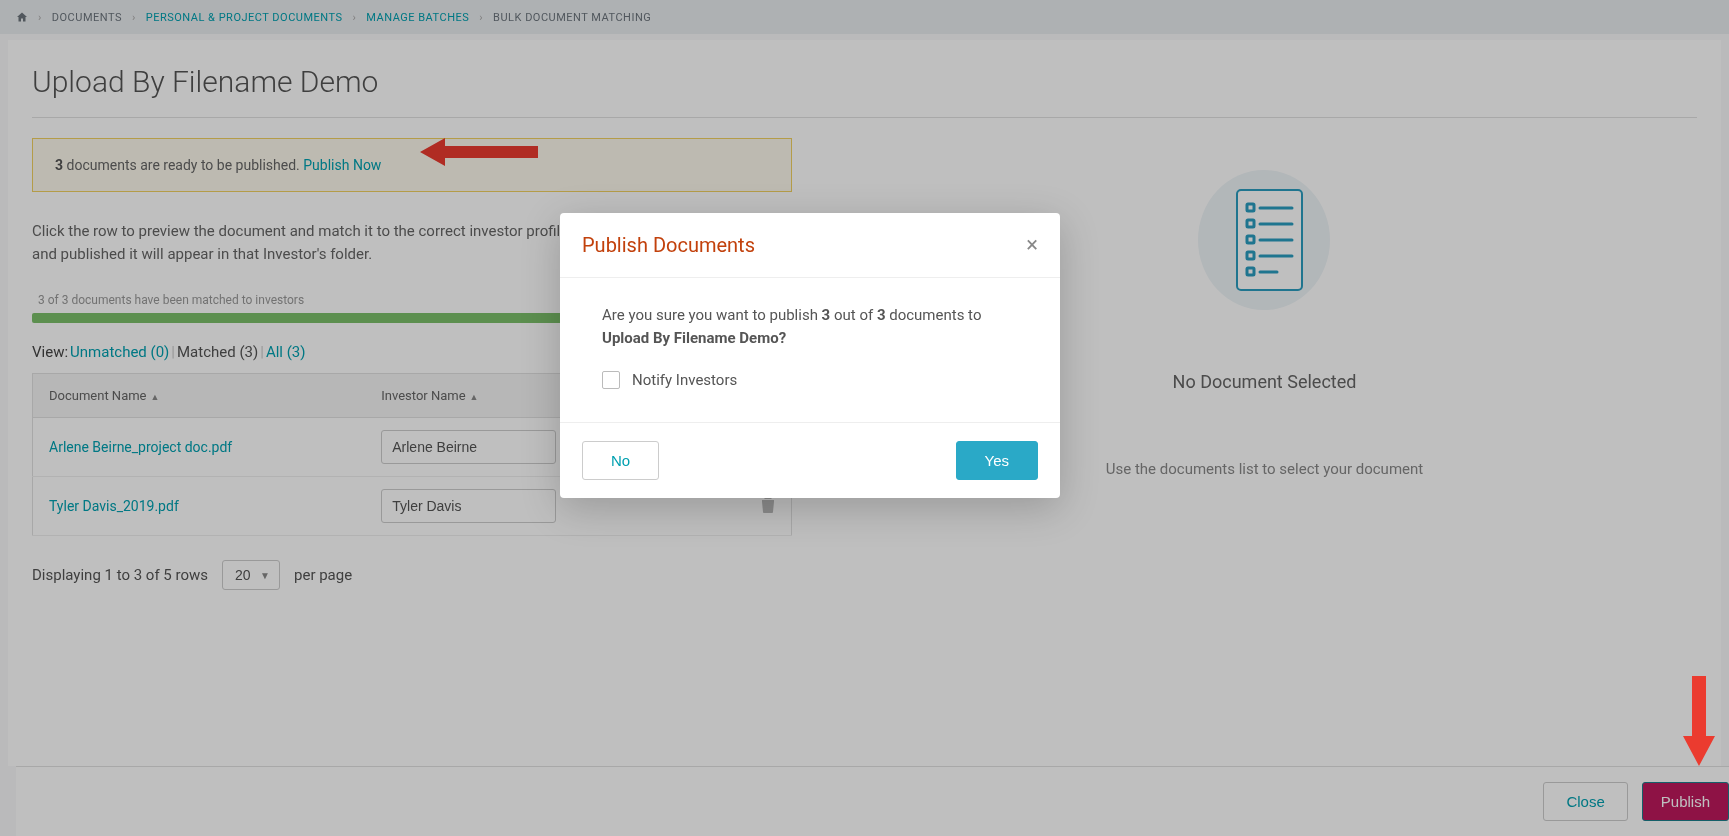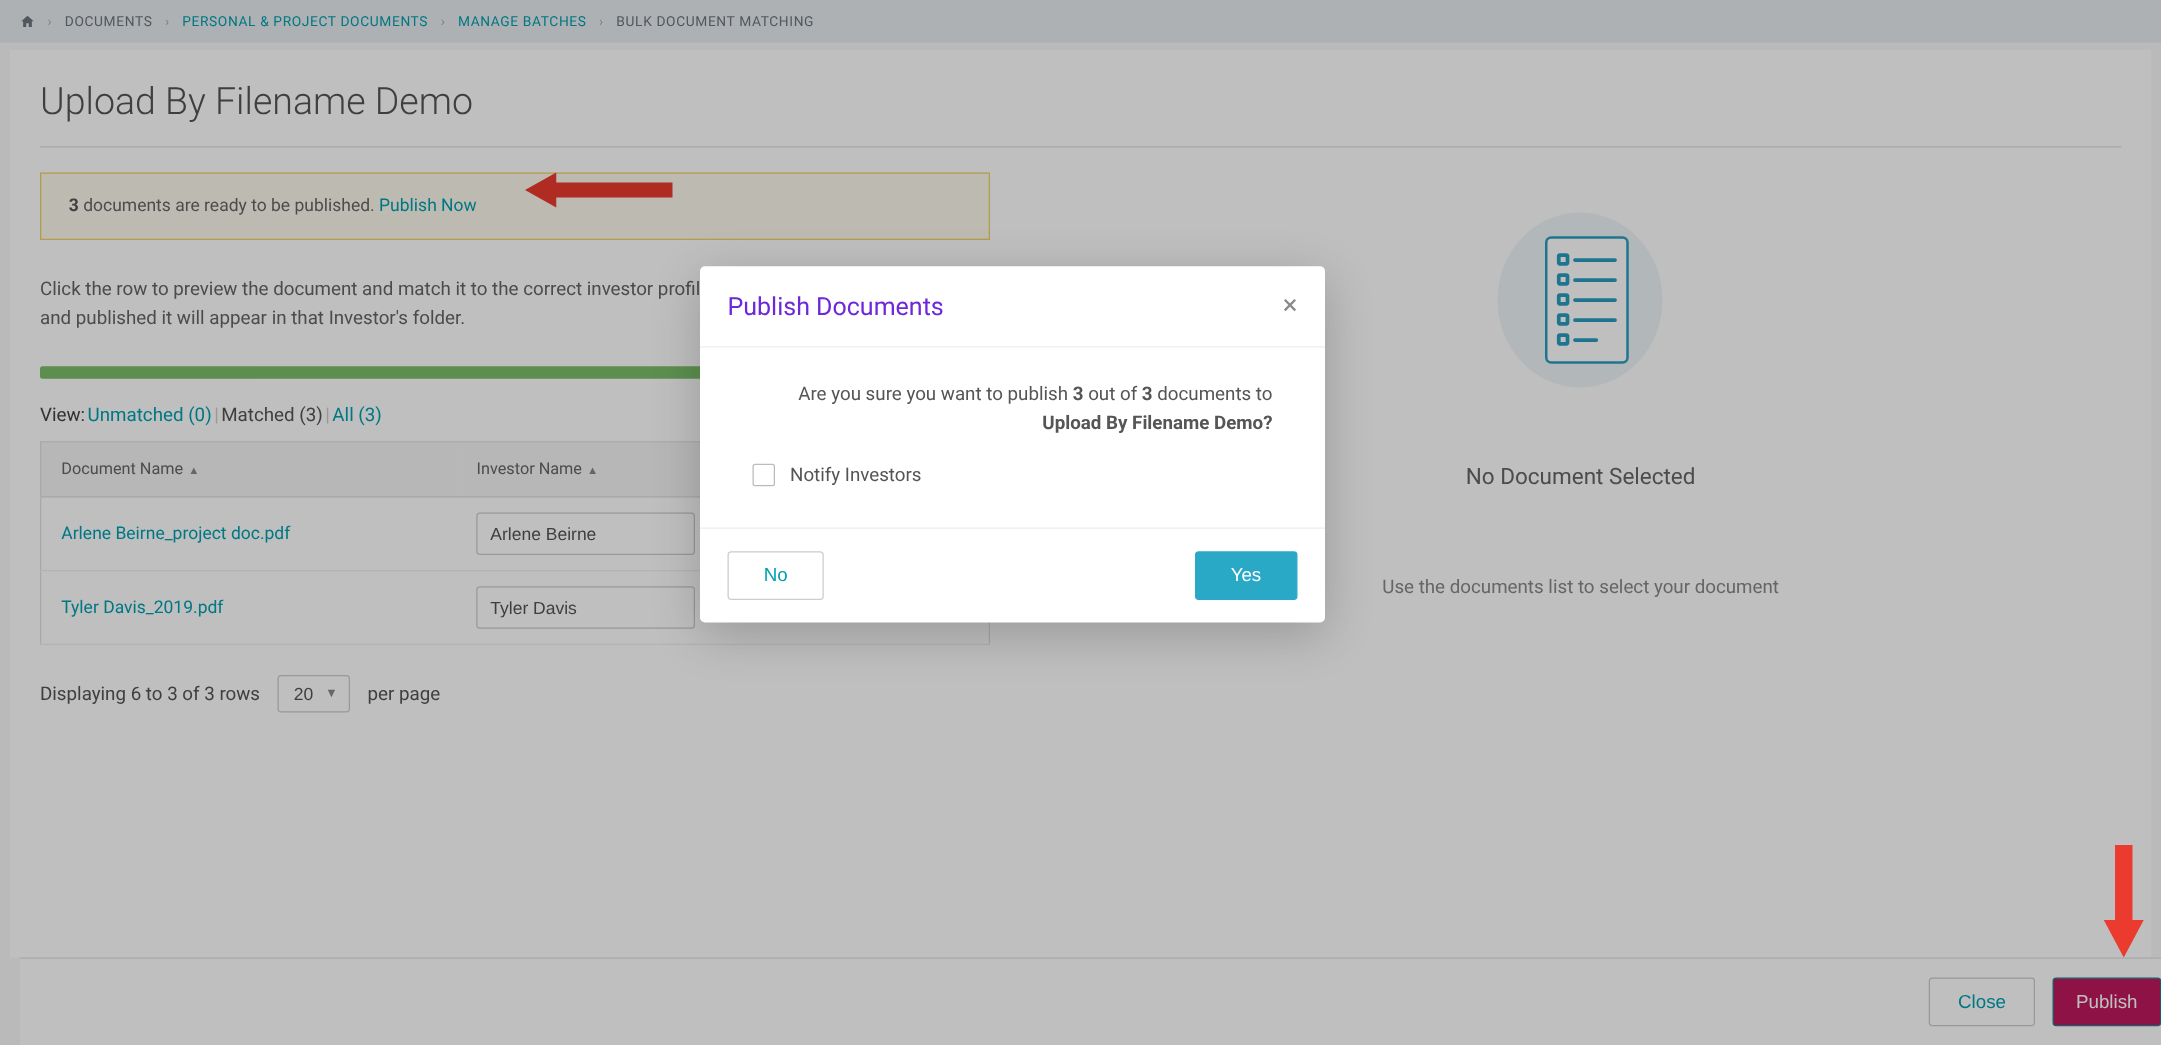--- a/index.html
+++ b/index.html
@@ -53,24 +53,24 @@
 .right-sub { color: #888; font-size: 15px; }
 .doc-icon-svg { width: 135px; height: 145px; }
 
 .footer-bar { position: absolute; left: 16px; right: 0; bottom: 0; height: 70px; background: #fff; border-top: 1px solid #e0e0e0; display: flex; justify-content: flex-end; align-items: center; padding-right: 0; gap: 14px; }
 .btn { padding: 10px 22px; border-radius: 3px; font-size: 15px; cursor: pointer; border: 1px solid transparent; }
 .btn-secondary { background: #fff; border-color: #ccc; color: #00a0b0; }
 .btn-primary-dark { background: #be185d; color: #fff; border-color: #1b7f8c; padding: 10px 18px; }
 
 .modal { position: absolute; left: 560px; top: 213px; width: 500px; background: #fff; border-radius: 4px; z-index: 200; box-shadow: 0 10px 40px rgba(0,0,0,0.2); }
 .modal-header { display: flex; justify-content: space-between; align-items: center; padding: 20px 22px; }
-.modal-title { font-size: 20px; font-weight: 400; color: #6d28d9; }
+.modal-title { font-size: 20px; font-weight: 400; color: #c2410c; }
 .modal-close { font-size: 22px; color: #888; cursor: pointer; line-height: 1; }
 .modal-hr { border: none; border-top: 1px solid #eee; }
-.modal-body { padding: 26px 42px 30px 42px; color: #555; font-size: 15px; line-height: 1.5; text-align: right; }
+.modal-body { padding: 26px 42px 30px 42px; color: #555; font-size: 15px; line-height: 1.5; }
 .notify-row { margin-top: 20px; display: flex; align-items: center; gap: 12px; }
 .notify-cb { width: 18px; height: 18px; border: 1px solid #bbb; border-radius: 2px; background:#fff; }
 .modal-footer { border-top: 1px solid #eee; padding: 18px 22px; display: flex; justify-content: space-between; gap: 10px; }
 .btn-no { background: #fff; border: 1px solid #ccc; color: #00a0b0; padding: 10px 28px; border-radius: 3px; font-size: 15px; cursor: pointer; }
 .btn-yes { background: #2aa9c7; border: 1px solid #2aa9c7; color: #fff; padding: 10px 28px; border-radius: 3px; font-size: 15px; cursor: pointer; }
 
 .arrow1 { position: absolute; left: 420px; top: 132px; z-index: 50; }
 .arrow2 { position: absolute; right: 10px; bottom: 70px; z-index: 300; }
 .annot-arrow { fill: #eb3b2f; }
 </style>
@@ -96,20 +96,21 @@
   <hr class="divider">
 
   <div class="layout">
     <div class="left-col">
       <div class="alert-box">
         <b>3</b><span> documents are ready to be published. </span><a href="#">Publish Now</a>
       </div>
 
       <div class="instructions">Click the row to preview the document and match it to the correct investor profile. Once a document is matched and published it will appear in that Investor's folder.</div>
 
+      <div class="progress-label">3 of 3 documents have been matched to investors</div>
       <div class="progress-bar"></div>
 
       <div class="view-row">
         <span>View:</span>
         <a href="#" class="tab-link">Unmatched (0)</a>
         <span class="vsep">|</span>
         <span class="tab-active">Matched (3)</span>
         <span class="vsep">|</span>
         <a href="#" class="tab-link">All (3)</a>
       </div>
@@ -137,21 +138,21 @@
             <td><input type="text" value="Tyler Davis" style=""></td>
             <td></td>
             <td class="trash-cell"><svg class="trash-svg" viewBox="0 0 14 16">
                   <path d="M1 3h12v1.5l-1 10.5c0 .5-.5 1-1 1H3c-.5 0-1-.5-1-1L1 4.5V3zm3-2h6l1 1H3l1-1z"></path>
                 </svg></td>
           </tr>
         </tbody>
       </table>
 
       <div class="pager-row">
-        <span>Displaying 6 to 3 of 3 rows</span>
+        <span>Displaying 1 to 3 of 5 rows</span>
         <span class="select-wrap">
           <select class="pager-select">
             <option>20</option>
           </select>
           <span class="select-arrow">▼</span>
         </span>
         <span>per page</span>
       </div>
     </div>
 

